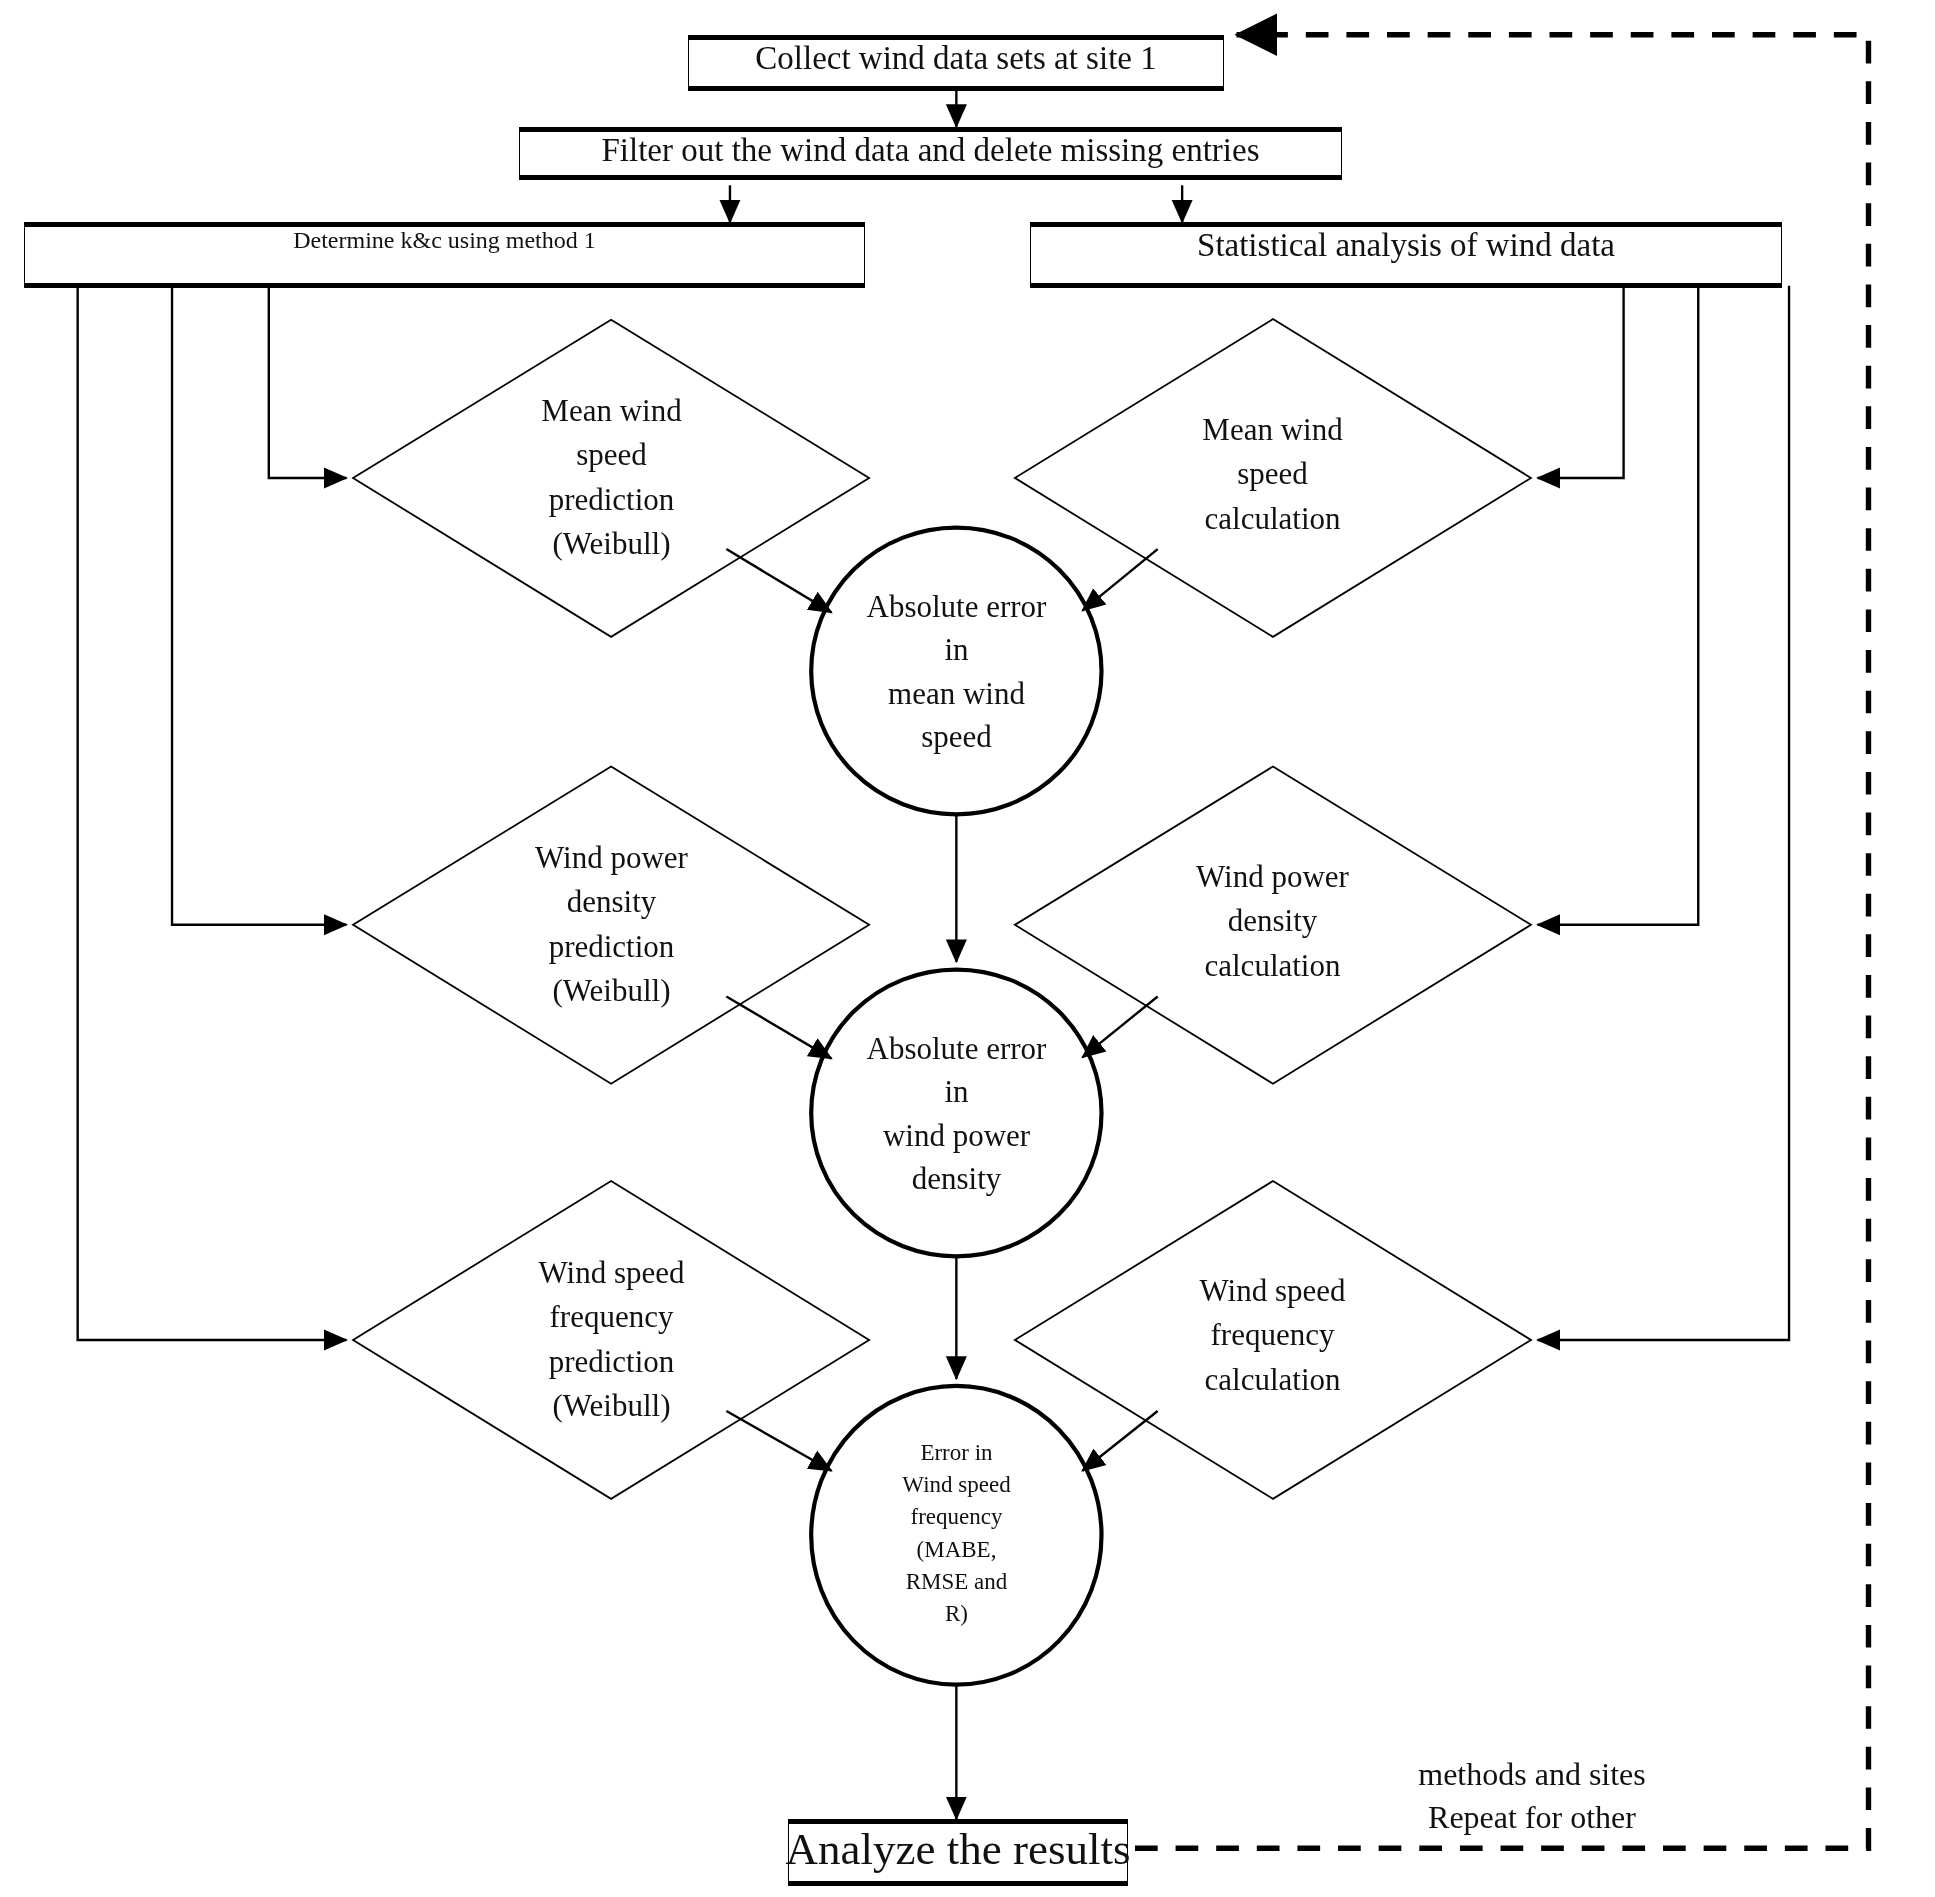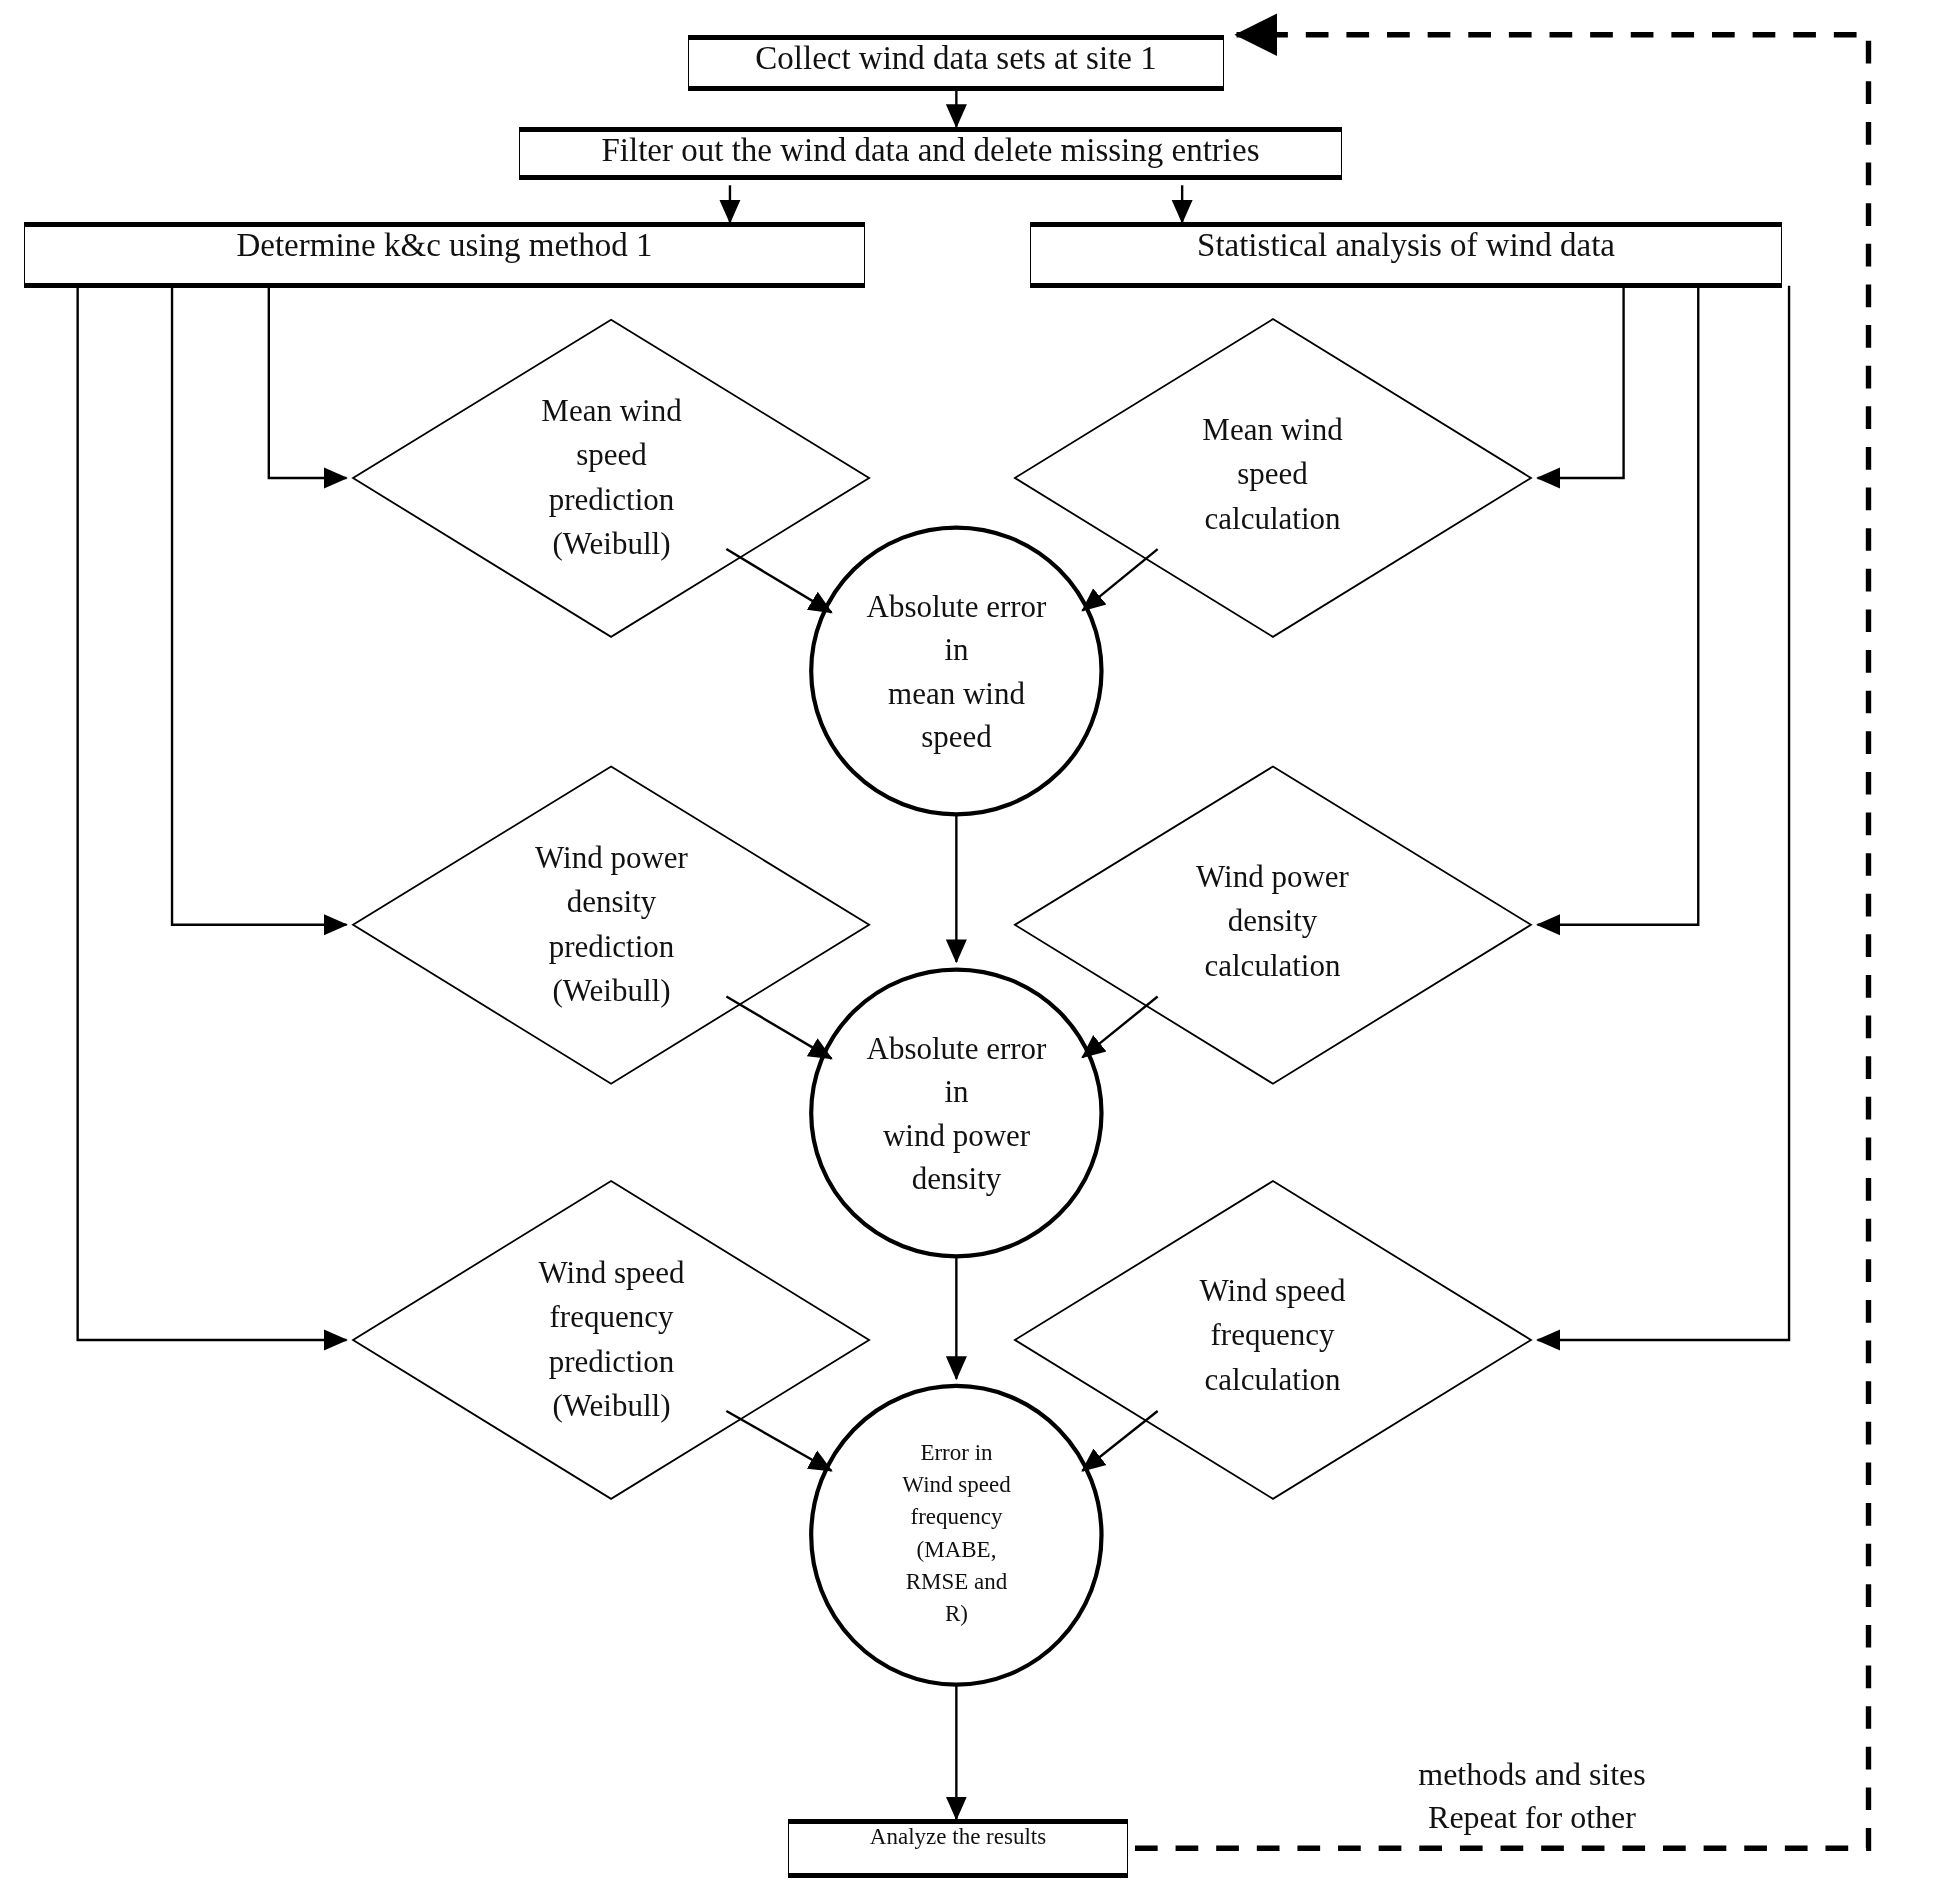--- a/index.html
+++ b/index.html
@@ -143,29 +143,29 @@
   </svg>
 
   <div class="proc-box" style="left:688px; top:35px; width:536px; height:56px; font-size:33px;">
     <span class="lbl">Collect wind data sets at site 1</span>
   </div>
 
   <div class="proc-box" style="left:519px; top:127px; width:823px; height:53px; font-size:33px;">
     <span class="lbl">Filter out the wind data and delete missing entries</span>
   </div>
 
-  <div class="proc-box" style="left:24px; top:222px; width:841px; height:66px; font-size:33px;">
+  <div class="proc-box" style="left:24px; top:222px; width:841px; height:66px; font-size:24px;">
     <span class="lbl">Determine k&amp;c using method 1</span>
   </div>
 
   <div class="proc-box" style="left:1030px; top:222px; width:752px; height:66px; font-size:33px;">
     <span class="lbl">Statistical analysis of wind data</span>
   </div>
 
-  <div class="proc-box" style="left:788px; top:1819px; width:340px; height:59px; font-size:23px;">
+  <div class="proc-box" style="left:788px; top:1819px; width:340px; height:67px; font-size:45px;">
     <span class="lbl">Analyze the results</span>
   </div>
 
   <div class="dia-label" style="left:498px; top:382px; width:227px; height:191px; font-size:31px;">
     <div>
       <div>Mean wind</div>
       <div>speed</div>
       <div>prediction</div>
       <div>(Weibull)</div>
     </div>

